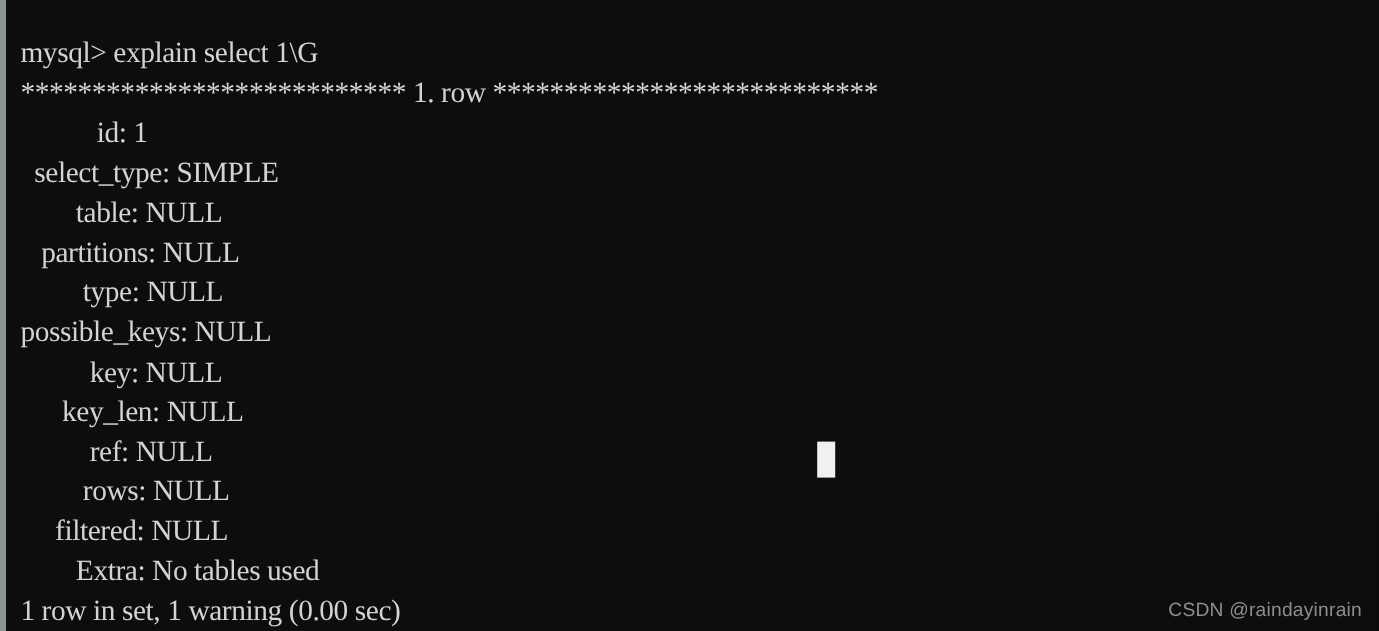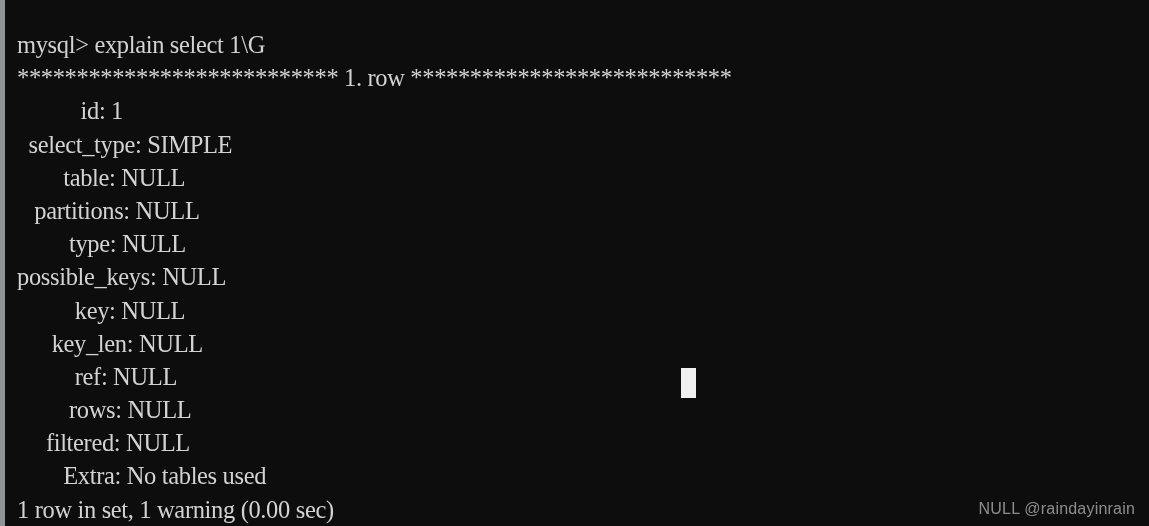--- a/index.html
+++ b/index.html
@@ -91,15 +91,15 @@
   <div id="left-gutter" style="background: rgb(142, 147, 150);"></div>
 
   <div id="terminal-screen" style="background: rgb(13, 13, 13);">
 
     <pre id="terminal-output" style="color: rgb(211, 211, 211);"><span class="term-line">mysql&gt; explain select 1\G</span><span class="term-line">*************************** 1. row ***************************</span><span class="term-line">           id: 1</span><span class="term-line">  select_type: SIMPLE</span><span class="term-line">        table: NULL</span><span class="term-line">   partitions: NULL</span><span class="term-line">         type: NULL</span><span class="term-line">possible_keys: NULL</span><span class="term-line">          key: NULL</span><span class="term-line">      key_len: NULL</span><span class="term-line">          ref: NULL</span><span class="term-line">         rows: NULL</span><span class="term-line">     filtered: NULL</span><span class="term-line">        Extra: No tables used</span><span class="term-line">1 row in set, 1 warning (0.00 sec)</span></pre>
 
     <div id="cursor-block" style="background: rgb(240, 240, 240);"></div>
 
   </div>
 
-  <div id="watermark">NULL @raindayinrain</div>
+  <div id="watermark">CSDN @raindayinrain</div>
 
 </div>
 
 </body></html>

